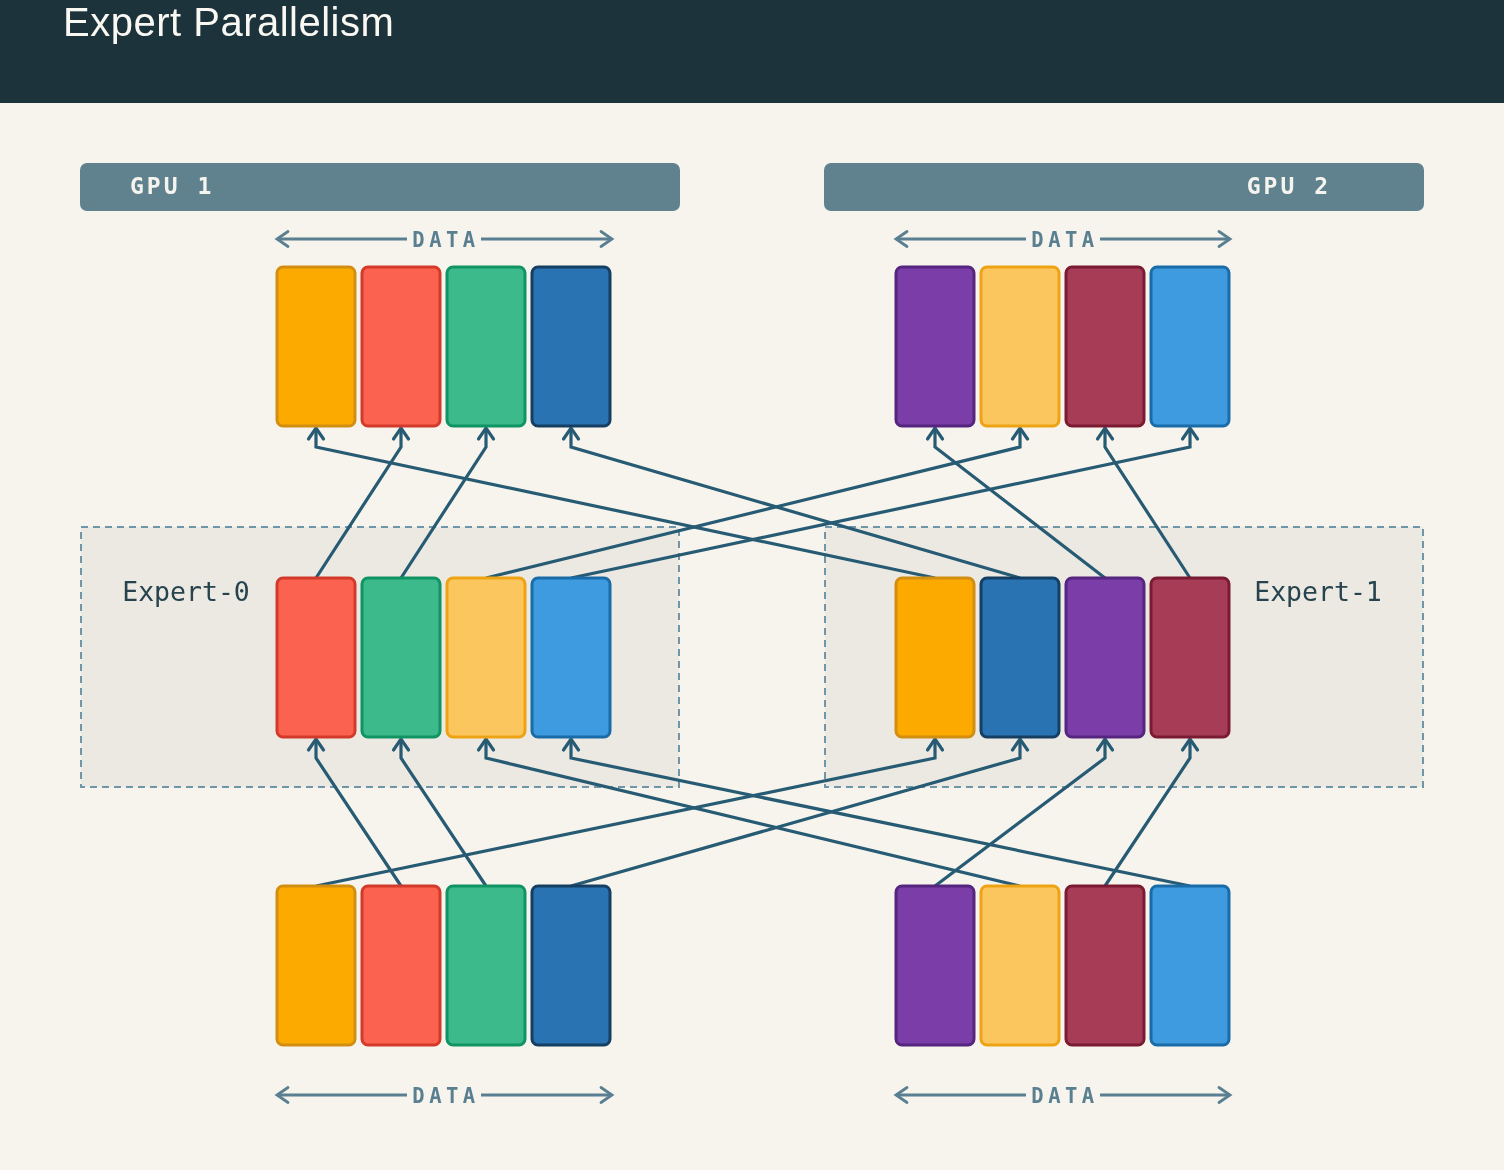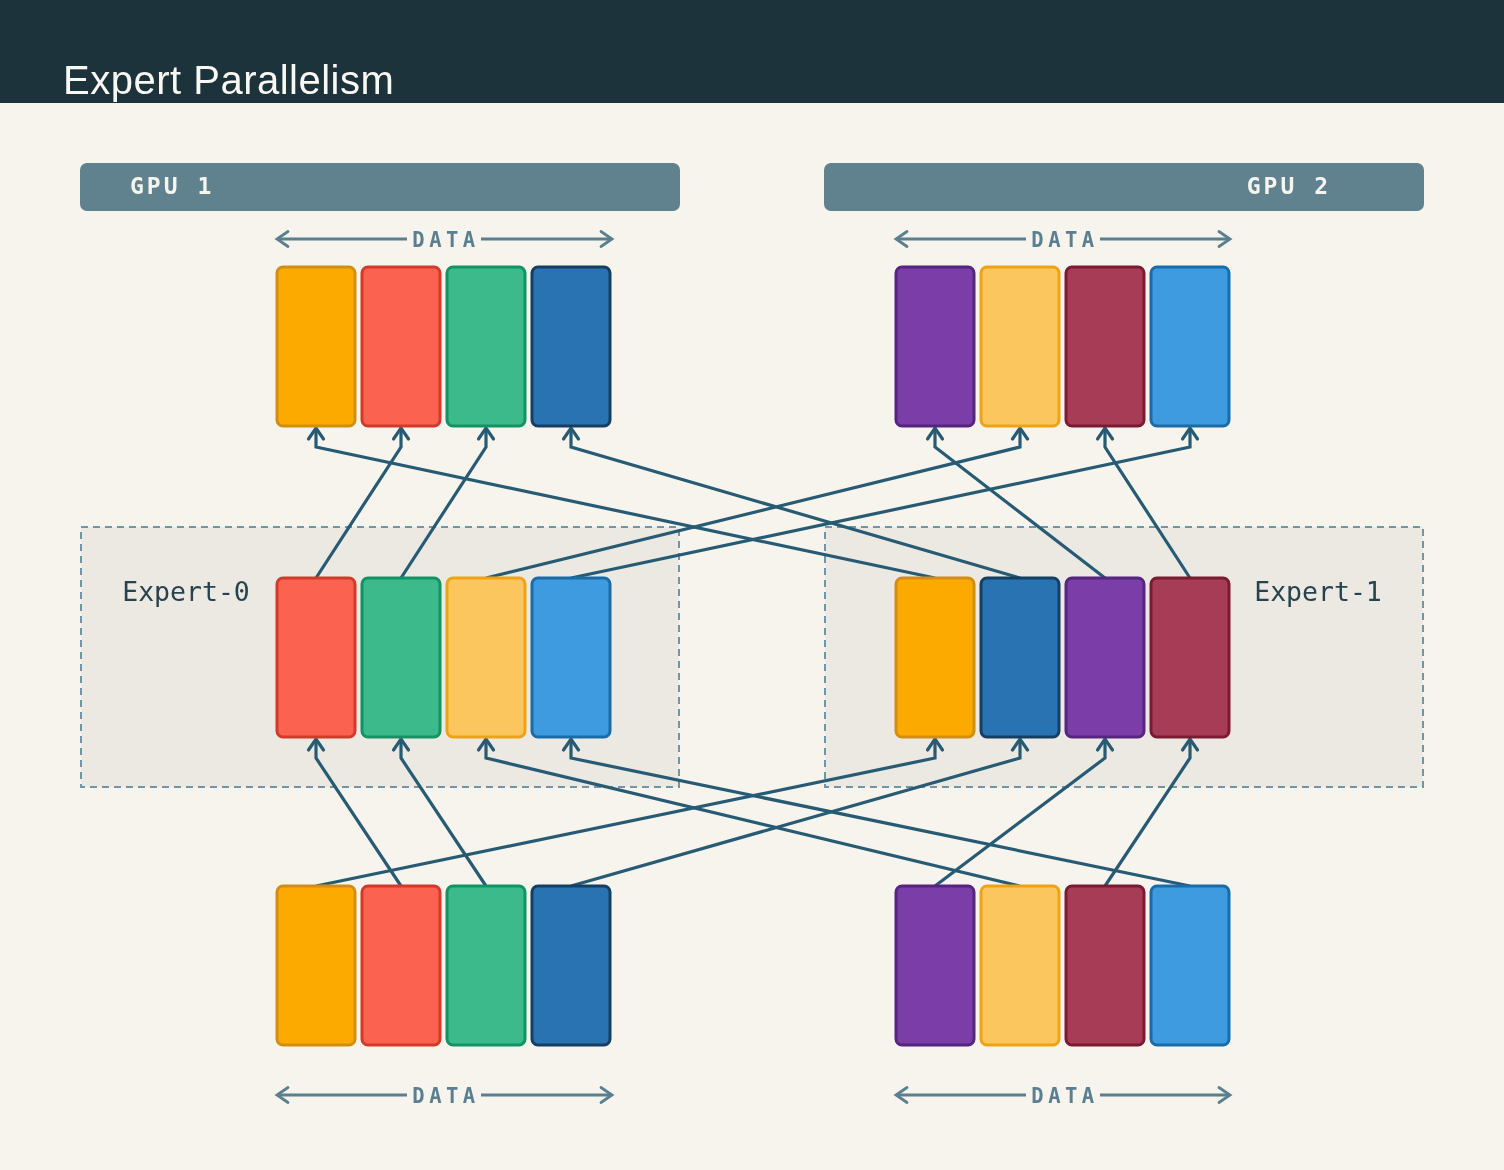--- a/index.html
+++ b/index.html
@@ -7,21 +7,21 @@
   }
   *{box-sizing:border-box;}
   html,body{margin:0;padding:0;}
   body{
     width:1504px;height:1170px;overflow:hidden;
     background:var(--bg);
     font-family:"DejaVu Sans Mono","Liberation Mono",monospace;
   }
   header.titlebar{
     width:1504px;height:103px;background:var(--header-bg);
-    display:flex;align-items:flex-end;
+    display:flex;align-items:flex-start;
   }
   header.titlebar h1{
     margin:0 0 0 63px;
     font-family:"Liberation Sans","DejaVu Sans",sans-serif;
     font-size:40px;font-weight:500;letter-spacing:0.5px;
     color:var(--header-text);
   }
   #diagram{display:block;}
   text{user-select:none;}
 </style>

